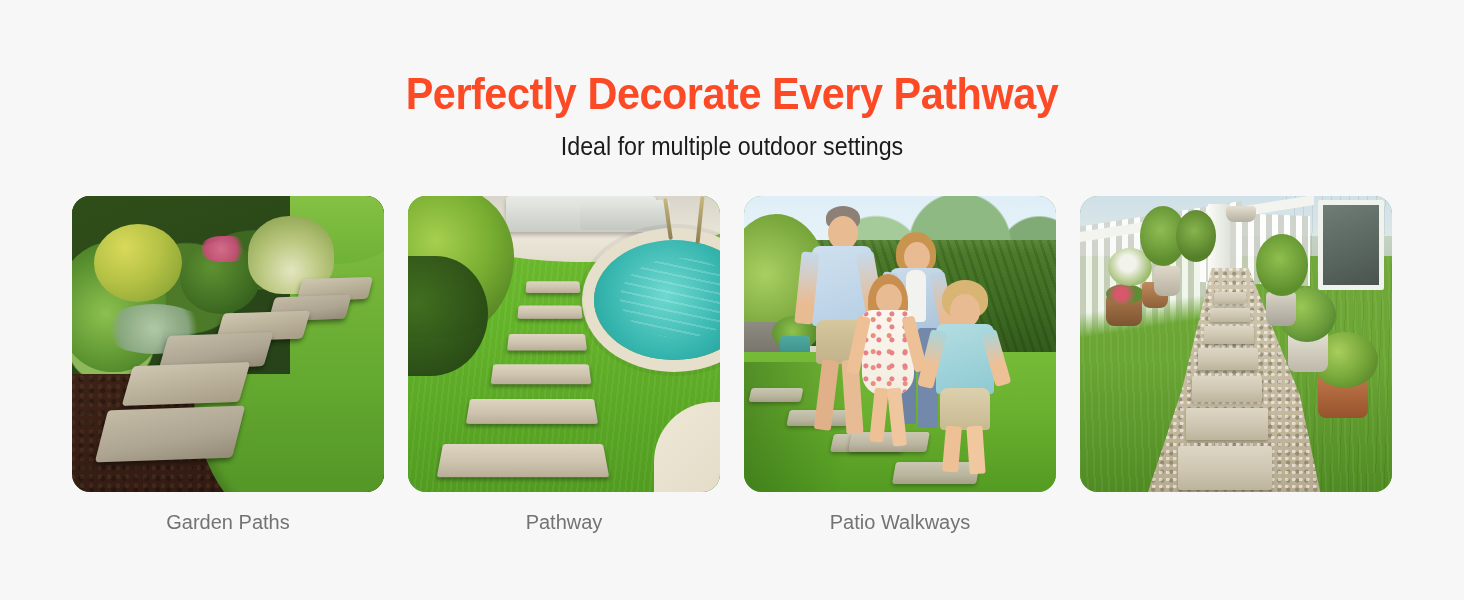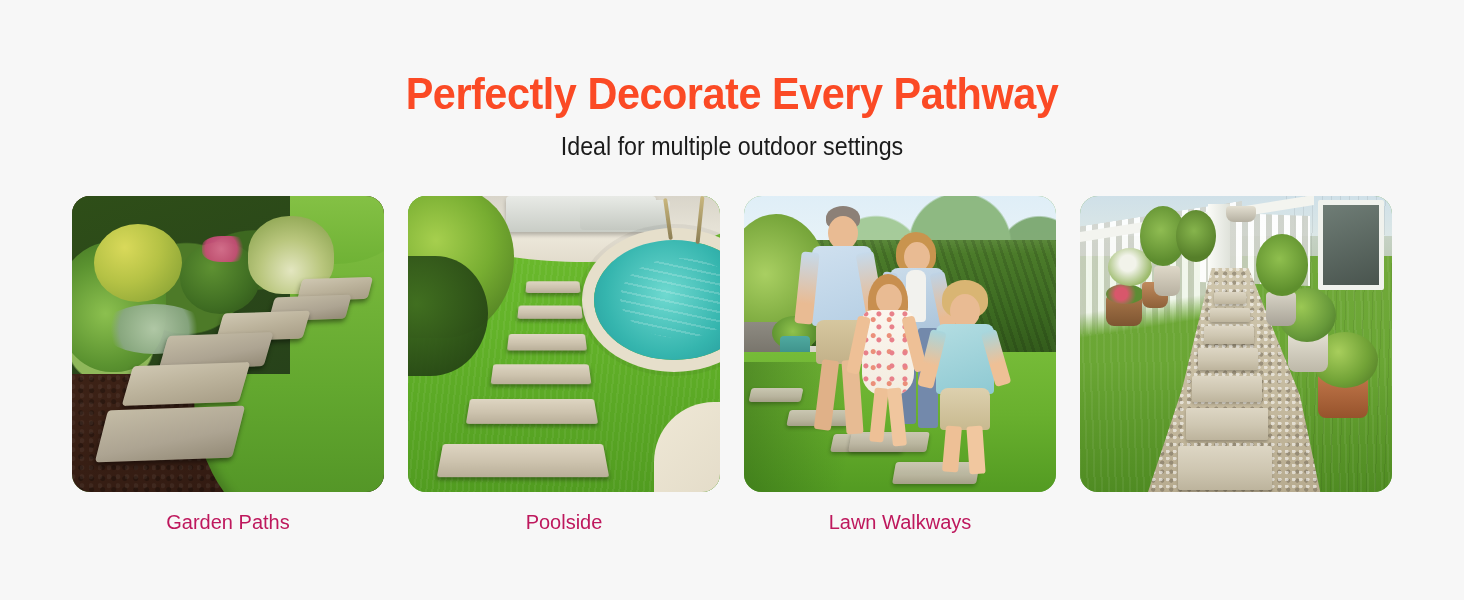--- a/index.html
+++ b/index.html
@@ -69,21 +69,21 @@
     height: 296px;
     border-radius: 18px;
     overflow: hidden;
     background: #6aa84f;
   }
   .caption {
     margin-top: 17px;
     text-align: center;
     font-size: 20px;
     line-height: 26px;
-    color: #be185d;
+    color: #737373;
     font-weight: 400;
   }
   
   .layer { position: absolute; }
   .fill  { position: absolute; left: 0; top: 0; right: 0; bottom: 0; }
 
   
   .c1-mulch {
     left: -10px; top: -10px; right: -10px; bottom: -10px;
     position: absolute;
@@ -438,21 +438,21 @@
         <div class="layer c2-hedge-dark"></div>
 
         <div class="paver" style="left:118px; top:84px; width:54px; height:14px; transform: perspective(200px) rotateX(34deg);"></div>
         <div class="paver" style="left:110px; top:108px; width:64px; height:16px; transform: perspective(200px) rotateX(34deg);"></div>
         <div class="paver" style="left:100px; top:136px; width:78px; height:20px; transform: perspective(220px) rotateX(34deg);"></div>
         <div class="paver" style="left:84px; top:166px; width:98px; height:24px; transform: perspective(240px) rotateX(34deg);"></div>
         <div class="paver" style="left:60px; top:200px; width:128px; height:30px; transform: perspective(260px) rotateX(34deg);"></div>
         <div class="paver" style="left:32px; top:244px; width:166px; height:40px; transform: perspective(300px) rotateX(34deg);"></div>
         <div class="vignette"></div>
       </div>
-      <div class="caption">Poolside</div>
+      <div class="caption">Pathway</div>
     </div>
 
     <div class="card">
       <div class="thumb">
         <div class="layer c3-sky"></div>
         <div class="layer c3-trees"></div>
         <div class="layer c3-hedge"></div>
         <div class="layer c3-hedge-tex"></div>
         <div class="layer c3-bushleft"></div>
         <div class="layer c3-patio"></div>
@@ -507,21 +507,21 @@
           <div class="torso" style="left:10px; top:44px; width:58px; height:70px; background:linear-gradient(160deg,#b3dde2 0%,#8ec9d2 100%);"></div>
           <div class="arm" style="left:-2px; top:50px; width:16px; height:58px; background:linear-gradient(180deg,#a8d6dd 0%,#eec096 60%); transform:rotate(14deg);"></div>
           <div class="arm" style="left:62px; top:50px; width:16px; height:56px; background:linear-gradient(180deg,#a8d6dd 0%,#eec096 60%); transform:rotate(-16deg);"></div>
           <div class="torso" style="left:14px; top:108px; width:50px; height:42px; background:linear-gradient(180deg,#ddd0ae,#c8b98f);"></div>
           <div class="leg" style="left:18px; top:146px; width:16px; height:46px; background:#eec096; transform:rotate(5deg);"></div>
           <div class="leg" style="left:42px; top:146px; width:16px; height:48px; background:#f1c79f; transform:rotate(-4deg);"></div>
         </div>
 
         <div class="vignette"></div>
       </div>
-      <div class="caption">Lawn Walkways</div>
+      <div class="caption">Patio Walkways</div>
     </div>
 
     <div class="card">
       <div class="thumb">
         <div class="layer c4-sky"></div>
         <div class="layer c4-far"></div>
         <div class="layer c4-lawn"></div>
         <div class="layer c4-lawn-tex"></div>
         <div class="layer c4-house"></div>
         <div class="layer c4-window"></div>

